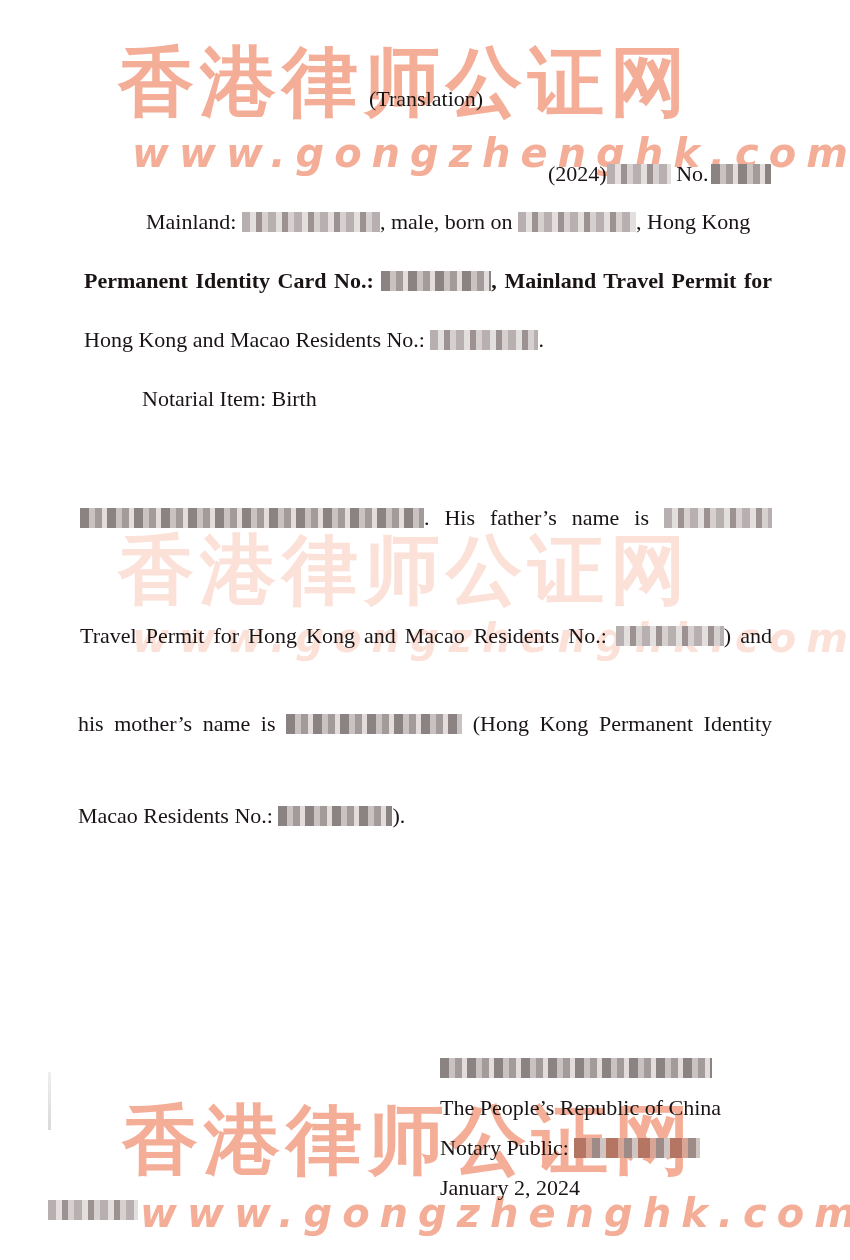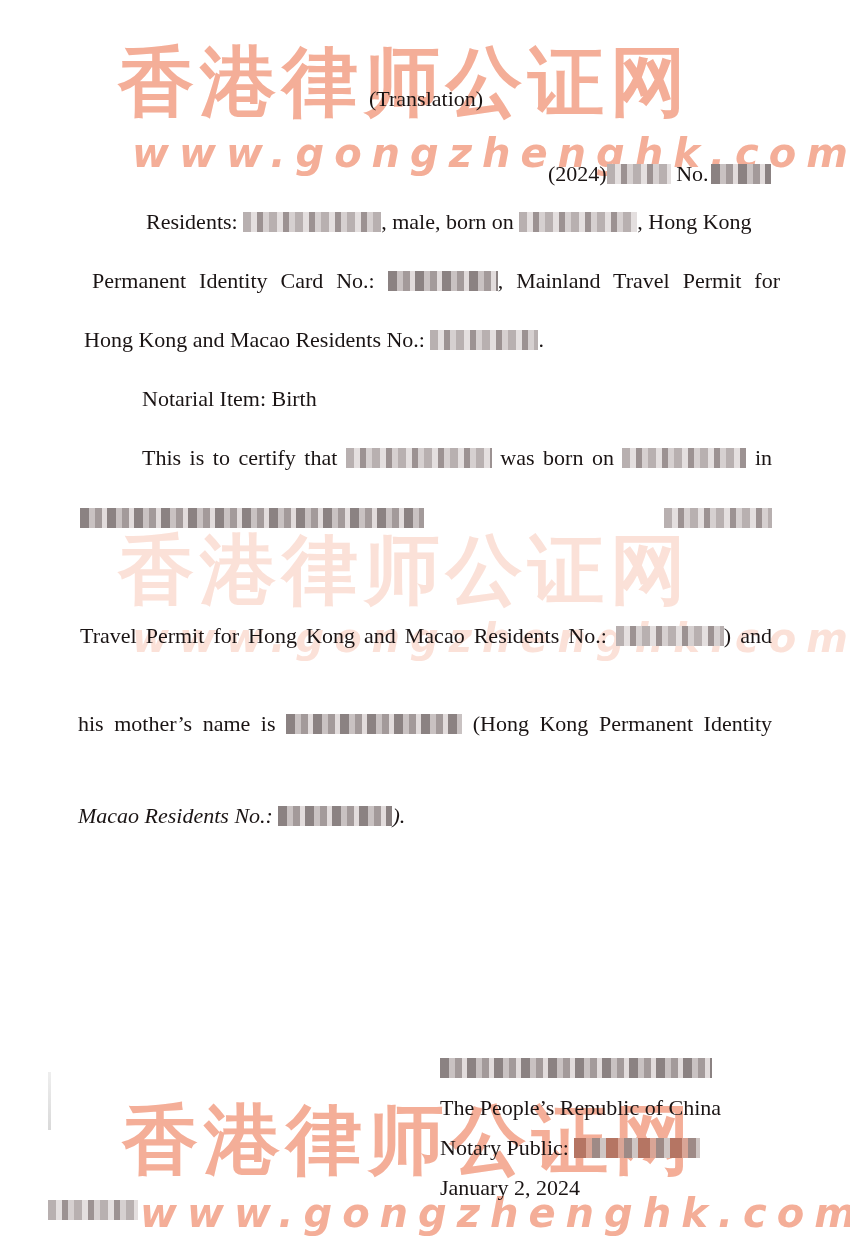--- a/index.html
+++ b/index.html
@@ -61,56 +61,49 @@
   <div class="wm-url" style="left:140px; top:1190px; font-size:40px;">www.gongzhenghk.com</div>
 
   <div class="txt subtitle" style="left:369px; top:85px;">(Translation)</div>
 
   <div class="txt" style="left:548px; top:160px;">
     <span>(2024)</span><span class="redact light" style="width:64px;"></span>
     <span>No.</span><span class="redact" style="width:60px; margin-left:2px;"></span>
   </div>
 
   <div class="txt" style="left:146px; top:208px; width:626px;">
-    <span>Residents:</span>
+    <span>Mainland:</span>
     <span class="redact light" style="width:138px;"></span><span>, male, born on</span>
     <span class="redact light" style="width:118px;"></span><span>, Hong Kong</span>
   </div>
-  <div class="txt just" style="left:92px; top:267px; width:688px;">
+  <div class="txt just" style="left:84px; top:267px; width:688px;font-weight:bold;">
     <span>Permanent Identity Card No.:</span>
     <span class="redact" style="width:110px;"></span><span>, Mainland Travel Permit for</span>
   </div>
   <div class="txt" style="left:142px; top:385px;">Notarial Item: Birth</div>
 
   <div class="txt" style="left:84px; top:326px;">
     <span>Hong Kong and Macao Residents No.:</span>
     <span class="redact light" style="width:108px;"></span><span>.</span>
   </div>
 
-  <div class="txt just" style="left:142px; top:444px; width:630px;">
-    <span>This is to certify that</span>
-    <span class="redact light" style="width:146px;"></span>
-    <span>was born on</span>
-    <span class="redact light" style="width:124px;"></span>
-    <span>in</span>
-  </div>
   <div class="txt just" style="left:80px; top:504px; width:692px;">
-    <span class="redact" style="width:344px;"></span>
+    <span class="redact" style="width:344px;"></span><span>. His father’s name is</span>
     <span class="redact light" style="width:108px;"></span>
   </div>
   <div class="txt just" style="left:80px; top:622px; width:692px;">
     <span>Travel Permit for Hong Kong and Macao Residents No.:</span>
     <span class="redact light" style="width:108px;"></span><span>) and</span>
   </div>
   <div class="txt just" style="left:78px; top:682px; width:694px;margin-top:28px;">
     <span>his mother’s name is</span>
     <span class="redact" style="width:176px;"></span>
     <span>(Hong Kong Permanent Identity</span>
   </div>
-  <div class="txt" style="left:78px; top:802px;font-style:italic;">
+  <div class="txt" style="left:78px; top:802px;">
     <span>Macao Residents No.:</span>
     <span class="redact" style="width:114px;"></span><span>).</span>
   </div>
 
   <div class="txt" style="left:440px; top:1054px;">
     <span class="redact" style="width:272px;"></span>
   </div>
   <div class="txt" style="left:440px; top:1094px;">The People’s Republic of China</div>
   <div class="txt" style="left:440px; top:1134px;">
     <span>Notary Public:</span>

